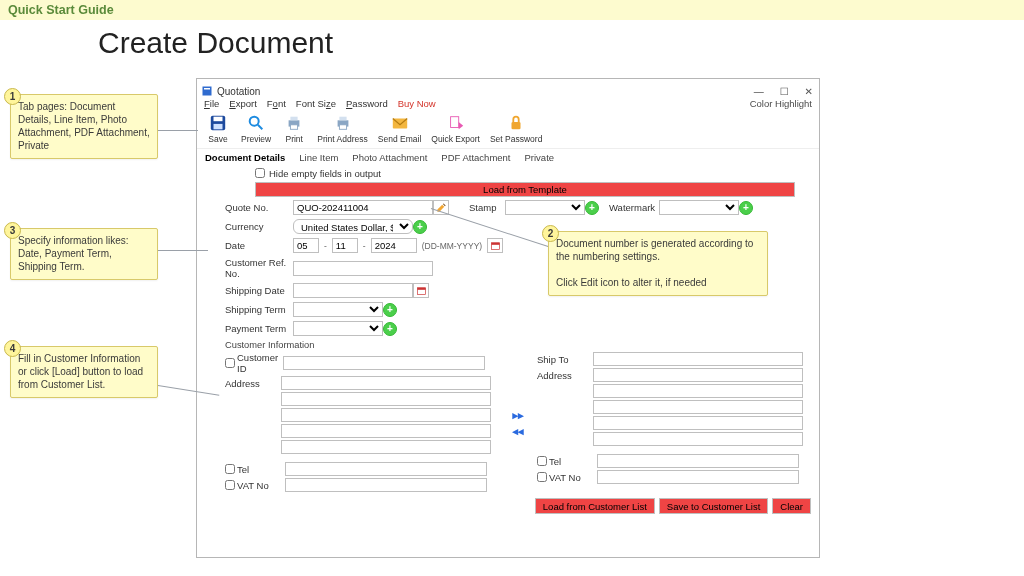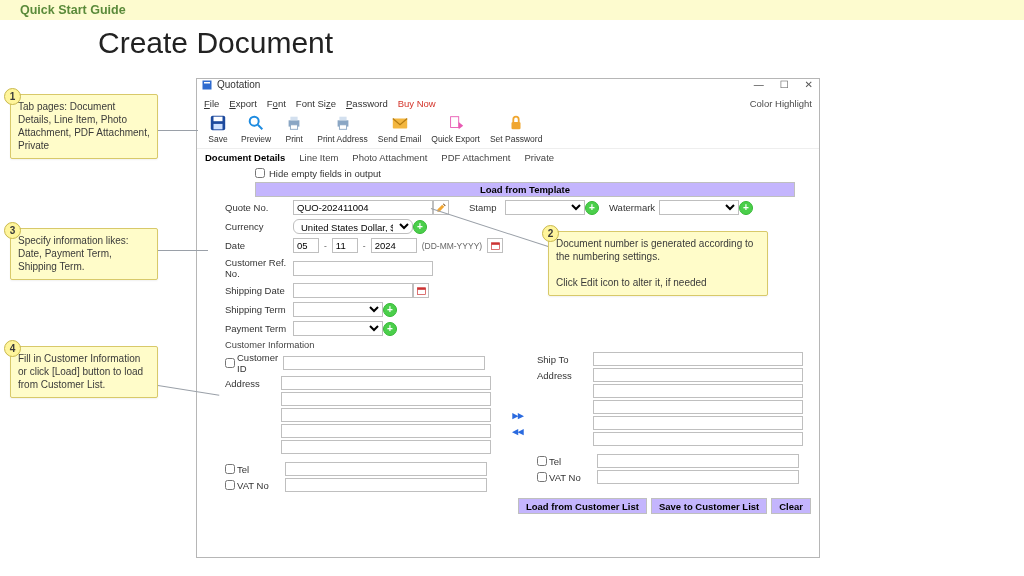--- a/index.html
+++ b/index.html
@@ -10,21 +10,21 @@
     width: 1024px;
     height: 576px;
     overflow: hidden;
     position: relative;
     color: #333;
   }
   .top-banner {
     background: #fdfbcf;
     color: #5a8a3a;
     font-weight: 600;
-    padding: 3px 20px;
+    padding: 3px 8px;
     font-size: 12.5px;
   }
   .page-title {
     font-size: 30px;
     font-weight: 400;
     margin: 6px 0 4px 98px;
     color: #222;
   }
   
   .callout {
@@ -64,21 +64,21 @@
   
   .window {
     position: absolute;
     left: 196px; top: 78px;
     width: 624px; height: 480px;
     border: 1px solid #b6b6b6;
     background: #fff;
     display: flex; flex-direction: column;
   }
   .titlebar {
-    display: flex; align-items: flex-start;
+    display: flex; align-items: flex-end;
     height: 18px;
     padding: 0 4px;
     font-size: 10px;
   }
   .titlebar .ticon { width: 12px; height: 12px; margin-right: 4px; }
   .ticon svg { width: 12px; height: 12px; }
   .winctrls { margin-left: auto; display: flex; gap: 12px; font-family: "Segoe UI Symbol", sans-serif; font-size: 10px; color: #555; cursor: default;}
   .winctrls span { padding: 0 2px; }
   .menubar {
     display: flex; gap: 10px;
@@ -122,21 +122,21 @@
     margin-bottom: 3px;
   }
   .chk { width: 10px; height: 10px; }
   .btn, input.fld, select.fld {
     border: 1px solid #bfbfbf;
     background: #fff;
     font-size: 9.5px;
     padding: 1px 3px;
     height: 15px;
   }
-  .btn { background: #c4b5fd; cursor: default; font-weight: bold;}
+  .btn { background: #ef4444; cursor: default;}
   .btn.wide { width: 540px; text-align:center; }
   .row { display: flex; align-items: center; margin-bottom: 4px; }
   .lab { width: 68px; font-size: 9.5px; color: #333; }
   .grp { display:flex; align-items:center; gap:2px; }
   .fld.w80 { width: 80px; }
   .fld.w140 { width: 140px; }
   .fld.w120 { width: 120px; border-radius: 6px; }
   .fld.w46  { width: 46px; }
   .fld.w30  { width: 26px; }
   .mini { font-size: 8.5px; color: #666; margin: 0 3px; }

